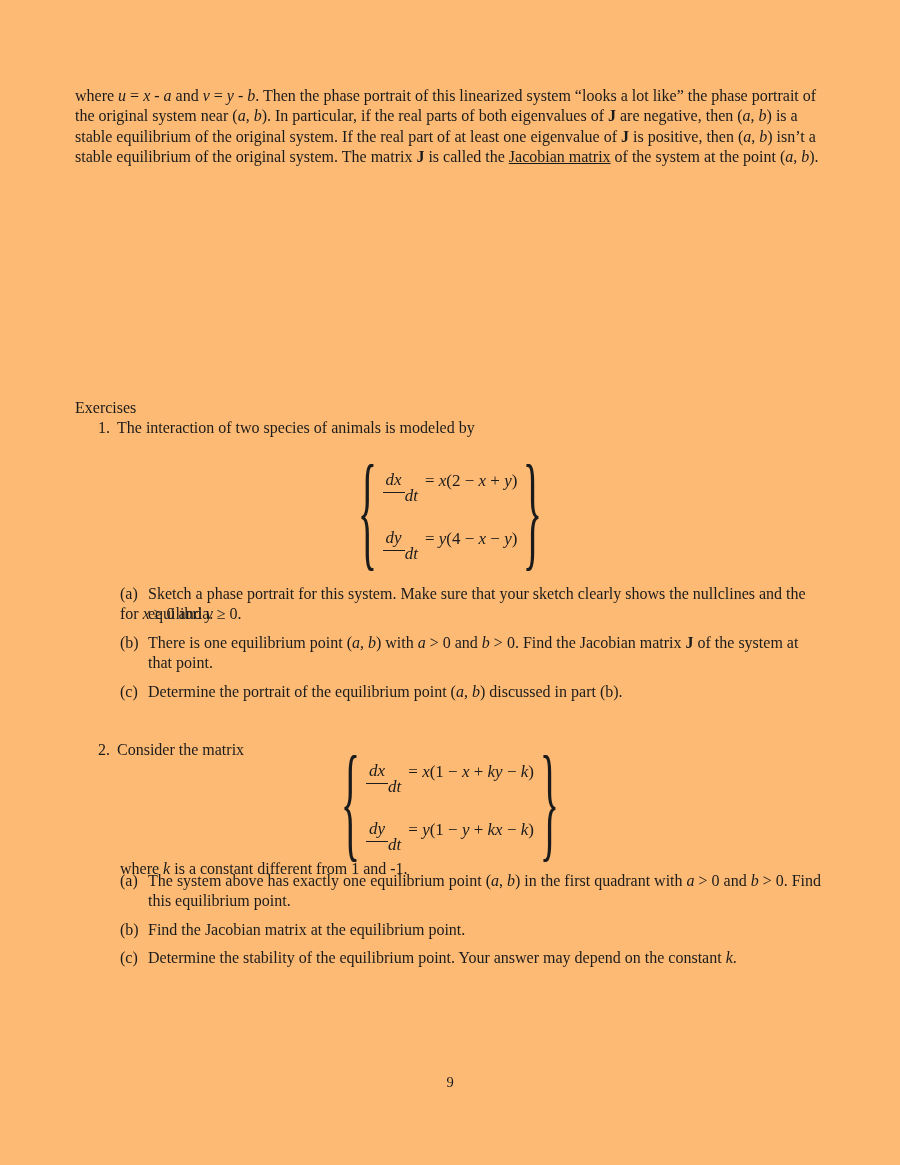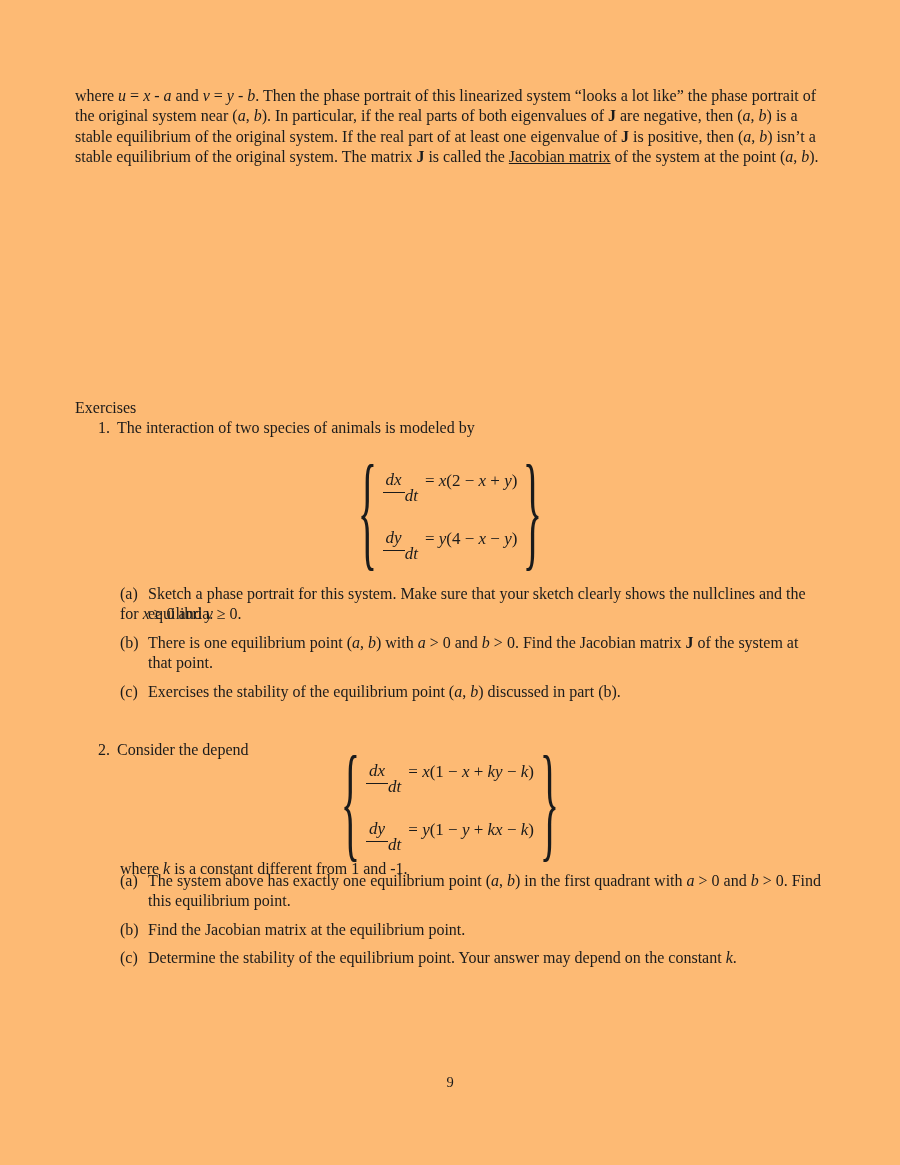--- a/index.html
+++ b/index.html
@@ -92,25 +92,25 @@
   <div class="part" style="top:584px">
     <span class="lbl">(a)</span>
     <span class="txt"><span>Sketch a phase portrait for this system. Make sure that your sketch clearly shows the nullclines and the equilibria.</span></span>
   </div>
   <div class="part" style="top:633px">
     <span class="lbl">(b)</span>
     <span class="txt"><span>There is one equilibrium point (</span><span class="seg-i">a</span><span>, </span><span class="seg-i">b</span><span>) with </span><span class="seg-i">a</span><span> &gt; 0 and </span><span class="seg-i">b</span><span> &gt; 0. Find the Jacobian matrix </span><span class="seg-b">J</span><span> of the system at that point.</span></span>
   </div>
   <div class="part" style="top:682px">
     <span class="lbl">(c)</span>
-    <span class="txt"><span>Exercises the stability of the equilibrium point (</span><span class="seg-i">a</span><span>, </span><span class="seg-i">b</span><span>) discussed in part (b).</span></span>
+    <span class="txt"><span>Determine the portrait of the equilibrium point (</span><span class="seg-i">a</span><span>, </span><span class="seg-i">b</span><span>) discussed in part (b).</span></span>
   </div>
 
   <p class="itemline" style="top:724px">
-    <span class="num">2.</span><span>Consider the depend</span>
+    <span class="num">2.</span><span>Consider the matrix</span>
   </p>
 
   <div class="equation" style="top:747px">
     <span class="brace">{</span>
     <div class="eq-rows">
       <div class="eq-row">
         <span class="frac">
           <span class="num">dx</span>
           <span class="den">dt</span>
         </span>

